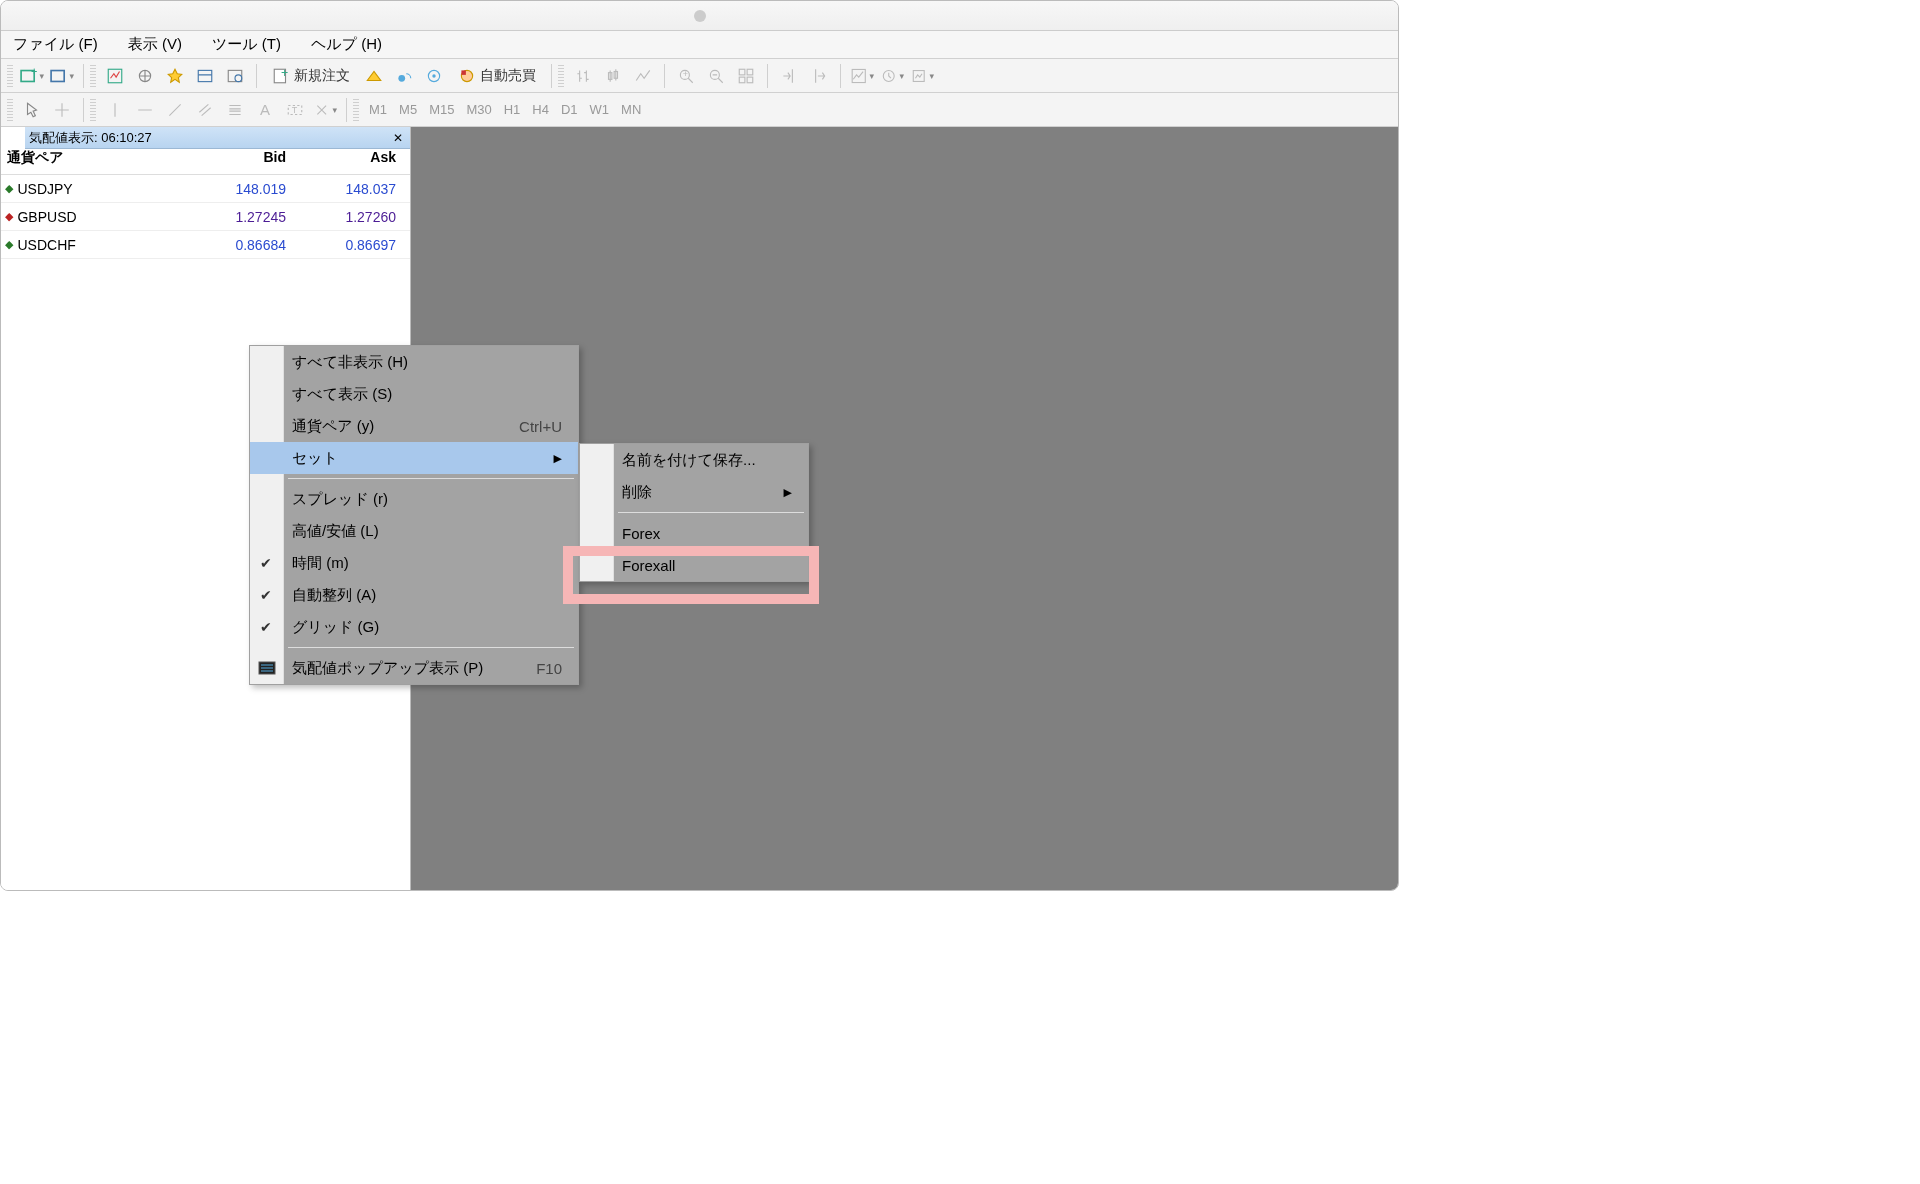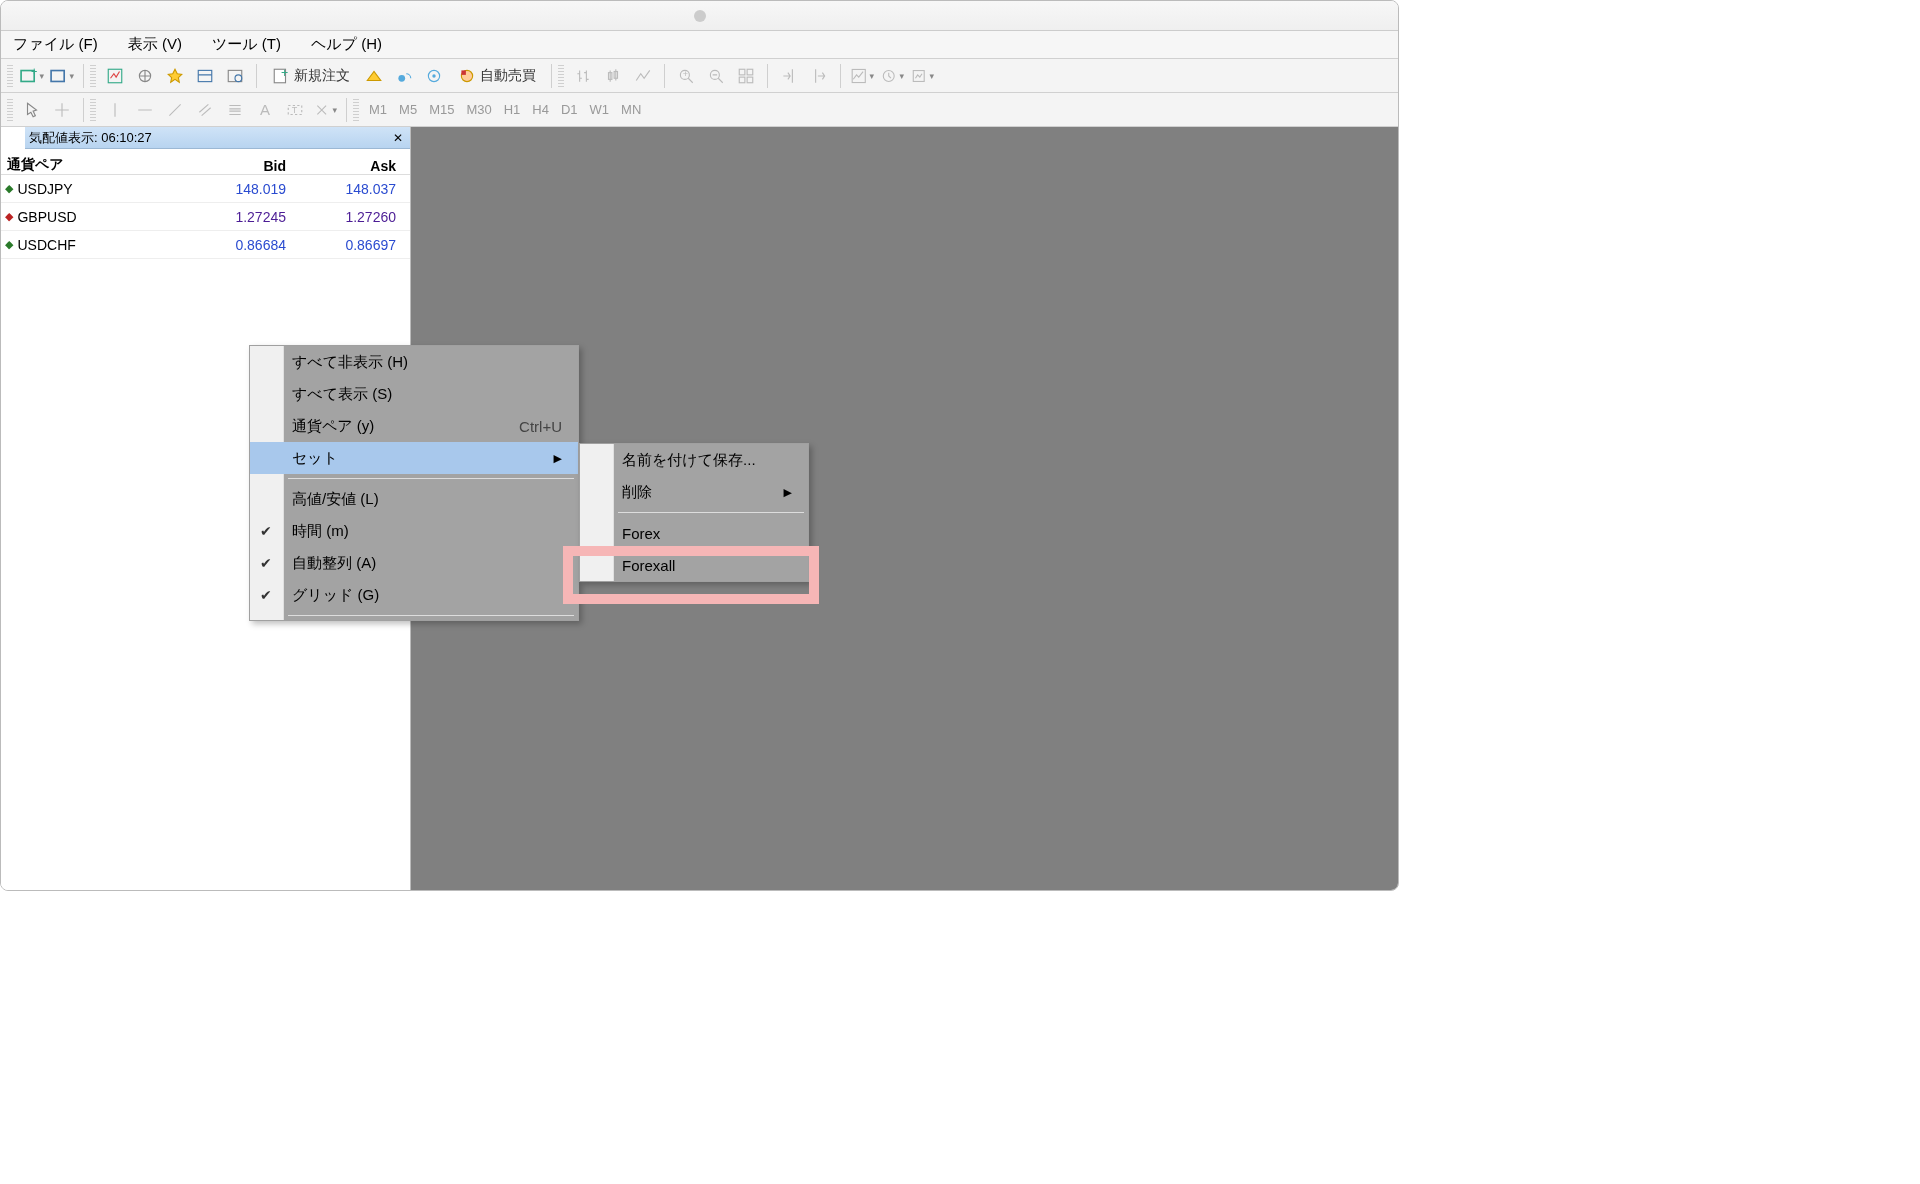--- a/index.html
+++ b/index.html
@@ -17,21 +17,21 @@
 .tb-btn.wide { width:auto; padding:0 6px; gap:4px; font-size:14px; color:#333; }
 .tb-btn svg { width:18px; height:18px; }
 .tb-handle { width:6px; height:22px; background: repeating-linear-gradient(#cfcfcf 0 1px, transparent 1px 3px); margin-right:4px; }
 .tb-btn.dropdown::after { content:"▾"; font-size:9px; color:#888; margin-left:2px; }
 .tb-text { font-size:13px; color:#999; padding:0 6px; }
 
 .workspace { display:flex; height: calc(100% - 30px - 28px - 34px - 34px); }
 .sidepanel { width: 410px; border-right: 1px solid #bbb; background:#fff; display:flex; flex-direction:column; }
 .panel-title { height:22px; background: linear-gradient(#cfe3f7,#b8d4f0); display:flex; align-items:center; justify-content:space-between; padding:0 4px; font-size:13px; border-bottom:1px solid #9cb8d4;margin-left:24px; }
 .panel-title .close { width:16px; height:16px; display:flex; align-items:center; justify-content:center; font-size:12px; cursor:default; }
-.mw-header { display:flex; height:26px; align-items:flex-end; border-bottom:1px solid #ddd; font-size:14px; }
+.mw-header { display:flex; height:26px; align-items:flex-start; border-bottom:1px solid #ddd; font-size:14px; }
 .mw-header .col-sym { flex:1; padding-left:6px; font-weight:600; }
 .mw-header .col { width:110px; text-align:right; padding-right:14px; font-weight:600; }
 .mw-row { display:flex; height:28px; align-items:center; font-size:14px; border-bottom:1px solid #eee; }
 .mw-row .col-sym { flex:1; padding-left:4px; display:flex; align-items:center; gap:4px; }
 .mw-row .col { width:110px; text-align:right; padding-right:14px; }
 .arrow-up { color:#2a7a2a; font-size:11px; }
 .arrow-down { color:#b22; font-size:11px; }
 .price-blue { color:#2a4bd0; }
 .price-red { color:#4c1d95; }
 
@@ -343,35 +343,48 @@
   <div class="ctx-item">
       <span>通貨ペア (y)</span>
       <span class="shortcut">Ctrl+U</span>
     </div>
   <div class="ctx-item hl">
       <span>セット</span>
       <span class="sub-arrow">▶</span>
     </div>
   <div class="ctx-sep"></div>
   <div class="ctx-item">
+      <span>スプレッド (r)</span>
+    </div>
+  <div class="ctx-item">
       <span>高値/安値 (L)</span>
     </div>
   <div class="ctx-item">
       <span class="ctx-check">✔</span>
       <span>時間 (m)</span>
     </div>
   <div class="ctx-item">
       <span class="ctx-check">✔</span>
       <span>自動整列 (A)</span>
     </div>
   <div class="ctx-item">
       <span class="ctx-check">✔</span>
       <span>グリッド (G)</span>
     </div>
   <div class="ctx-sep"></div>
+  <div class="ctx-item">
+    <span class="ctx-icon"><svg viewBox="0 0 18 14">
+          <rect x="1" y="1" width="16" height="12" fill="#222" stroke="#555"></rect>
+          <line x1="3" y1="4" x2="15" y2="4" stroke="#5ad"></line>
+          <line x1="3" y1="7" x2="15" y2="7" stroke="#5ad"></line>
+          <line x1="3" y1="10" x2="15" y2="10" stroke="#5ad"></line>
+        </svg></span>
+    <span>気配値ポップアップ表示 (P)</span>
+      <span class="shortcut">F10</span>
+  </div>
 </div>
 
 <div class="ctx-menu" id="menu2">
   <div class="icon-col"></div>
   <div class="ctx-item">
       <span>名前を付けて保存...</span>
     </div>
   <div class="ctx-item">
       <span>削除</span>
       <span class="sub-arrow">▶</span>

